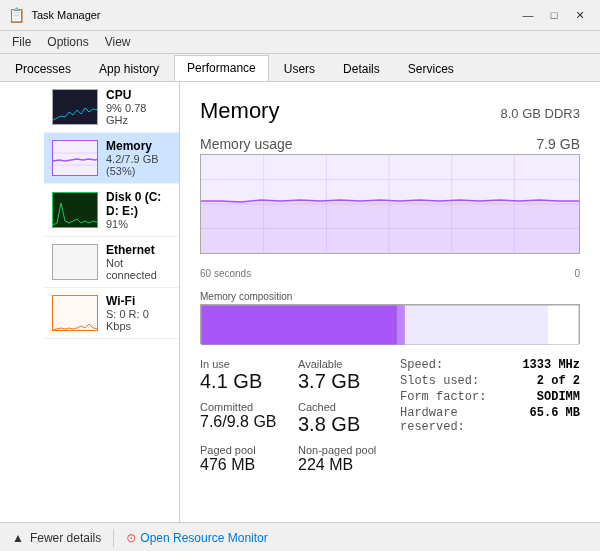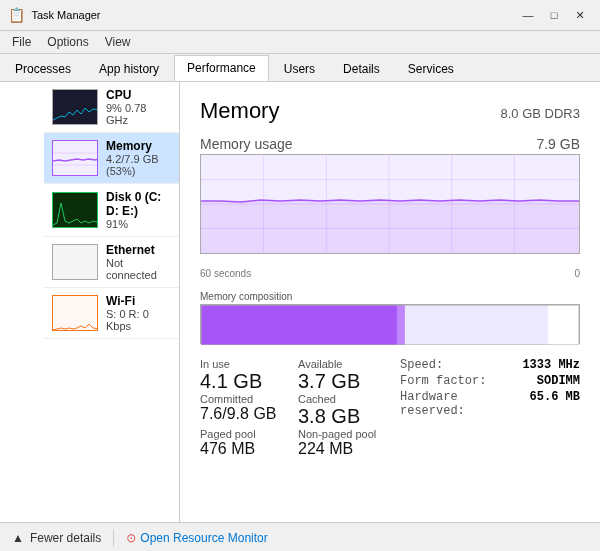--- a/index.html
+++ b/index.html
@@ -288,21 +288,21 @@
 
           <rect x="349" y="0" width="31" height="40" fill="white"></rect>
 
           <rect x="0" y="0" width="380" height="40" fill="none" stroke="#aaa" stroke-width="1"></rect>
         </svg>
       </div>
     </div>
 
     <div class="stats-layout">
       <div class="stats-left">
-        <div style="display:grid; grid-template-columns:1fr 1fr; gap:0 16px; margin-bottom:8px;">
+        <div style="display:grid; grid-template-columns:1fr 1fr; gap:8px 16px; margin-bottom:8px;">
           <div class="stat-item">
             <div class="stat-label">In use</div>
             <div class="stat-value">4.1 GB</div>
           </div>
           <div class="stat-item">
             <div class="stat-label">Available</div>
             <div class="stat-value">3.7 GB</div>
           </div>
           <div class="stat-item">
             <div class="stat-label">Committed</div>
@@ -320,20 +320,24 @@
             <div class="stat-label">Non-paged pool</div>
             <div class="stat-value medium">224 MB</div>
           </div>
         </div>
       </div>
 
       <div class="stats-right-panel">
         <div class="stat-row">
           <span class="stat-row-label">Speed:</span>
           <span class="stat-row-value">1333 MHz</span>
+        </div>
+        <div class="stat-row">
+          <span class="stat-row-label">Slots used:</span>
+          <span class="stat-row-value">2 of 2</span>
         </div>
         <div class="stat-row">
           <span class="stat-row-label">Form factor:</span>
           <span class="stat-row-value">SODIMM</span>
         </div>
         <div class="stat-row">
           <span class="stat-row-label">Hardware reserved:</span>
           <span class="stat-row-value">65.6 MB</span>
         </div>
       </div>

